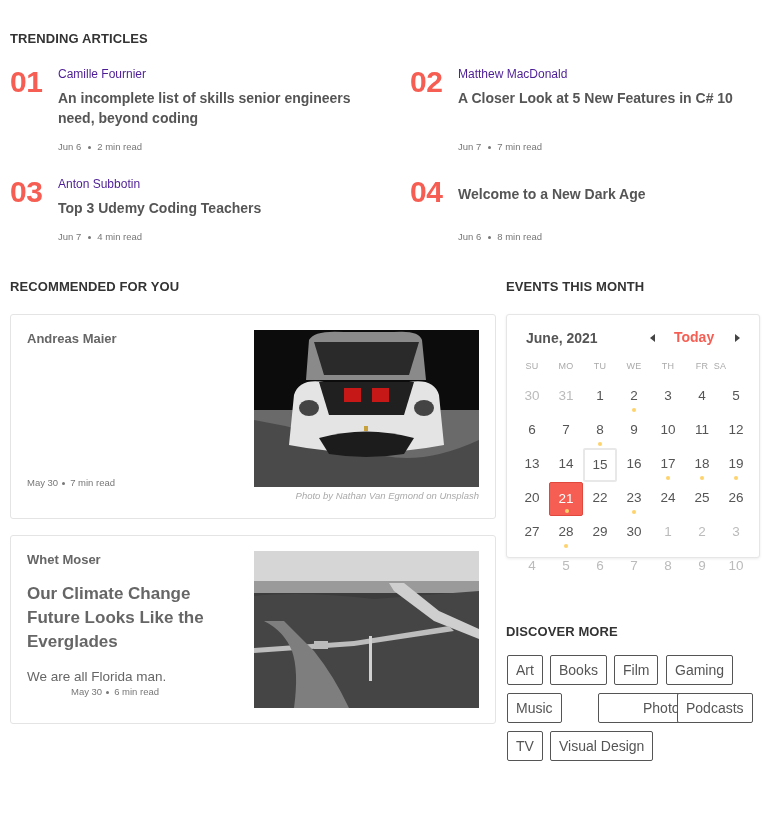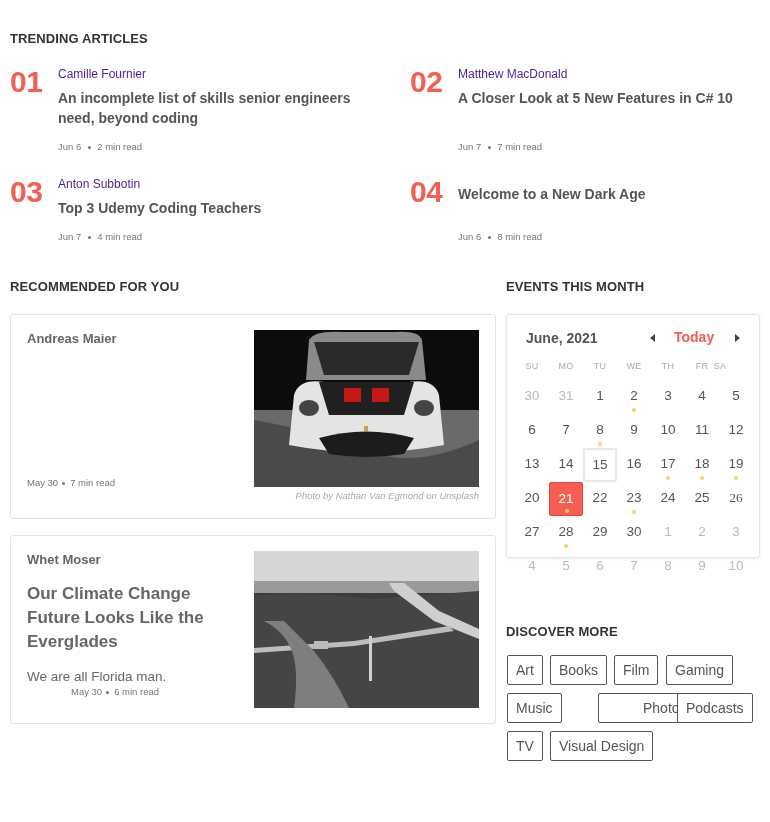--- a/index.html
+++ b/index.html
@@ -163,21 +163,21 @@
       <div class="day" style="left: 110px; top: 133px;"><span>16</span></div>
       <div class="day" style="left: 144px; top: 133px;"><span>17</span><span class="ev"></span></div>
       <div class="day" style="left: 178px; top: 133px;"><span>18</span><span class="ev"></span></div>
       <div class="day" style="left: 212px; top: 133px;"><span>19</span><span class="ev"></span></div>
       <div class="day" style="left: 8px; top: 167px;"><span>20</span></div>
       <div class="day selected" style="left: 42px; top: 167px;"><span>21</span><span class="ev"></span></div>
       <div class="day" style="left: 76px; top: 167px;"><span>22</span></div>
       <div class="day" style="left: 110px; top: 167px;"><span>23</span><span class="ev"></span></div>
       <div class="day" style="left: 144px; top: 167px;"><span>24</span></div>
       <div class="day" style="left: 178px; top: 167px;"><span>25</span></div>
-      <div class="day" style="left: 212px; top: 167px; font-family: Liberation Serif, serif;"><span>26</span></div>
+      <div class="day" style="left: 212px; top: 167px;"><span>26</span></div>
       <div class="day" style="left: 8px; top: 201px;"><span>27</span></div>
       <div class="day" style="left: 42px; top: 201px;"><span>28</span><span class="ev"></span></div>
       <div class="day" style="left: 76px; top: 201px;"><span>29</span></div>
       <div class="day" style="left: 110px; top: 201px;"><span>30</span></div>
       <div class="day muted" style="left: 144px; top: 201px;"><span>1</span></div>
       <div class="day muted" style="left: 178px; top: 201px;"><span>2</span></div>
       <div class="day muted" style="left: 212px; top: 201px;"><span>3</span></div>
       <div class="day muted" style="left: 8px; top: 235px;"><span>4</span></div>
       <div class="day muted" style="left: 42px; top: 235px;"><span>5</span></div>
       <div class="day muted" style="left: 76px; top: 235px;"><span>6</span></div>

